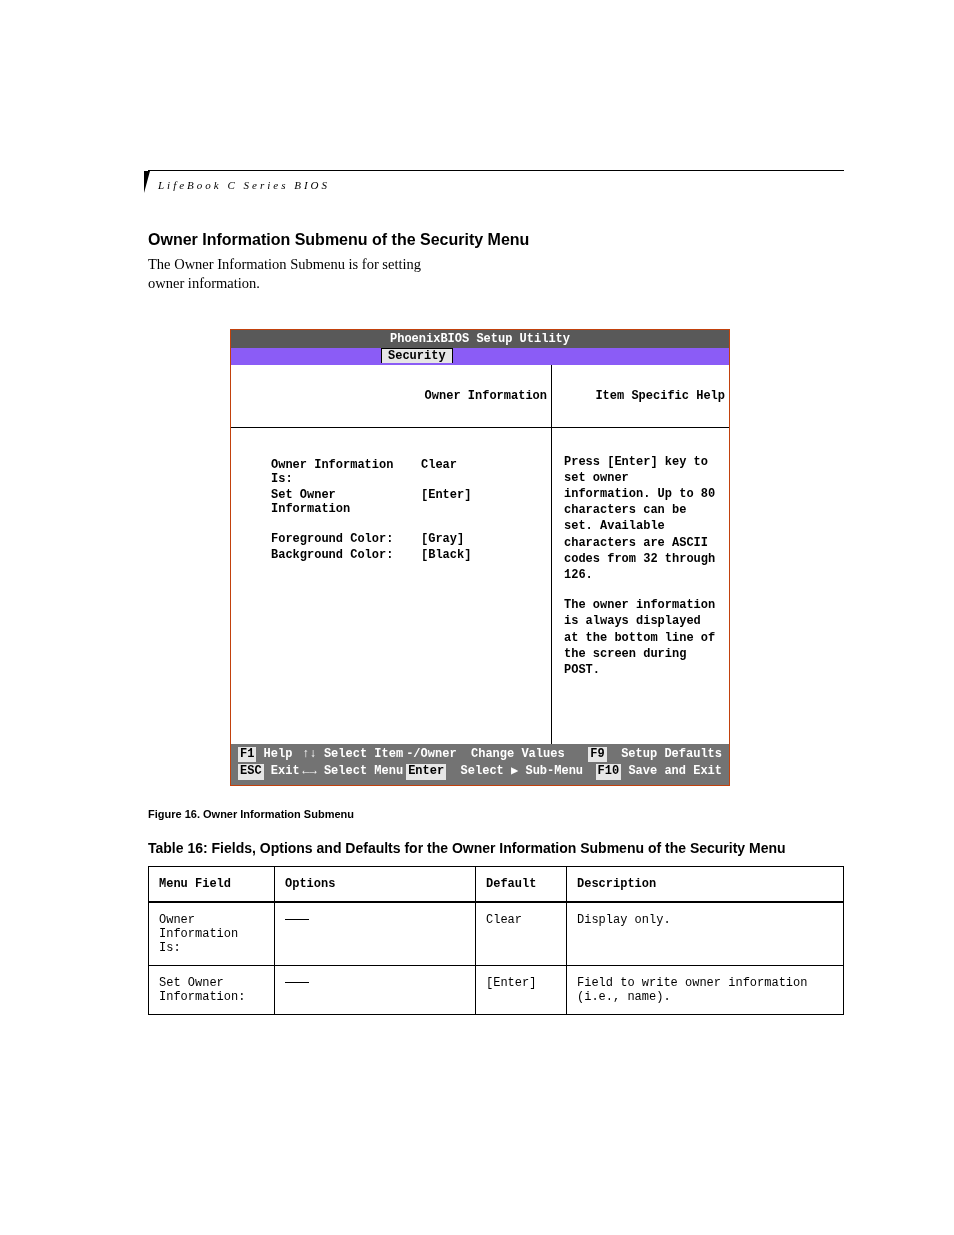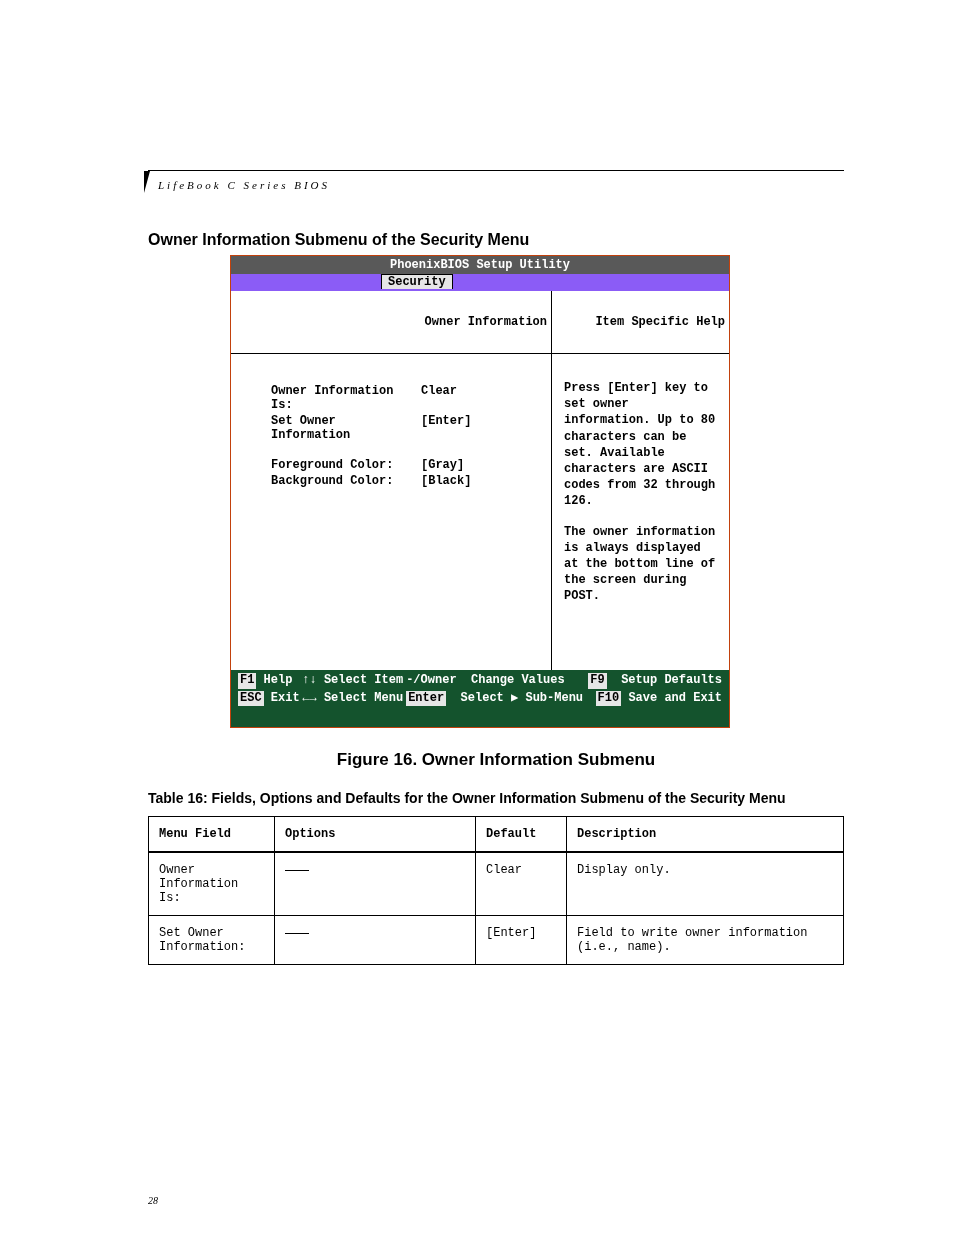--- a/index.html
+++ b/index.html
@@ -104,38 +104,37 @@
   }
   .bios-label { width: 150px; }
   .bios-value { }
   .bios-gap { height: 14px; }
   .bios-help {
     padding: 26px 8px 12px 12px;
     font-weight: bold;
     line-height: 1.35;
   }
   .bios-footer {
-    background: #14532d;
+    background: #737373;
     color: #fff;
-    padding: 2px 6px 20px 6px;
+    padding: 2px 6px 4px 6px;
     font-weight: bold;
     line-height: 1.3;
   }
   .bios-footer .keycap {
     background: #e6e6e6;
     color: #000;
     padding: 0 2px;
     display: inline-block;
   }
   .bios-footer table { width: 100%; border-collapse: collapse; }
   .bios-footer td { vertical-align: top; white-space: nowrap; }
   .figure-caption {
-    text-align: center;
     font-family: Arial, Helvetica, sans-serif;
-    font-size: 17px;
+    font-size: 11px;
     font-weight: bold;
     margin: 22px 0 20px 0;
   }
   .table-caption {
     font-family: Arial, Helvetica, sans-serif;
     font-weight: bold;
     font-size: 14px;
     margin-bottom: 10px;
   }
   table.fields {
@@ -174,20 +173,21 @@
 <body>
 
 <div class="page">
 
   <div class="header-bar">
     <div class="wedge"></div>
     <span class="series">LifeBook C Series BIOS</span>
   </div>
 
   <div class="section-heading">Owner Information Submenu of the Security Menu</div>
+  <div class="intro">The Owner Information Submenu is for setting owner information.</div>
 
   <div class="bios-box">
     <div class="bios-titlebar">PhoenixBIOS Setup Utility</div>
     <div class="bios-tabrow">
       <span class="bios-tab">Security</span>
     </div>
     <div class="bios-body">
       <div class="bios-left">
         <div class="bios-panel-title">Owner Information</div>
         <div class="bios-content">

